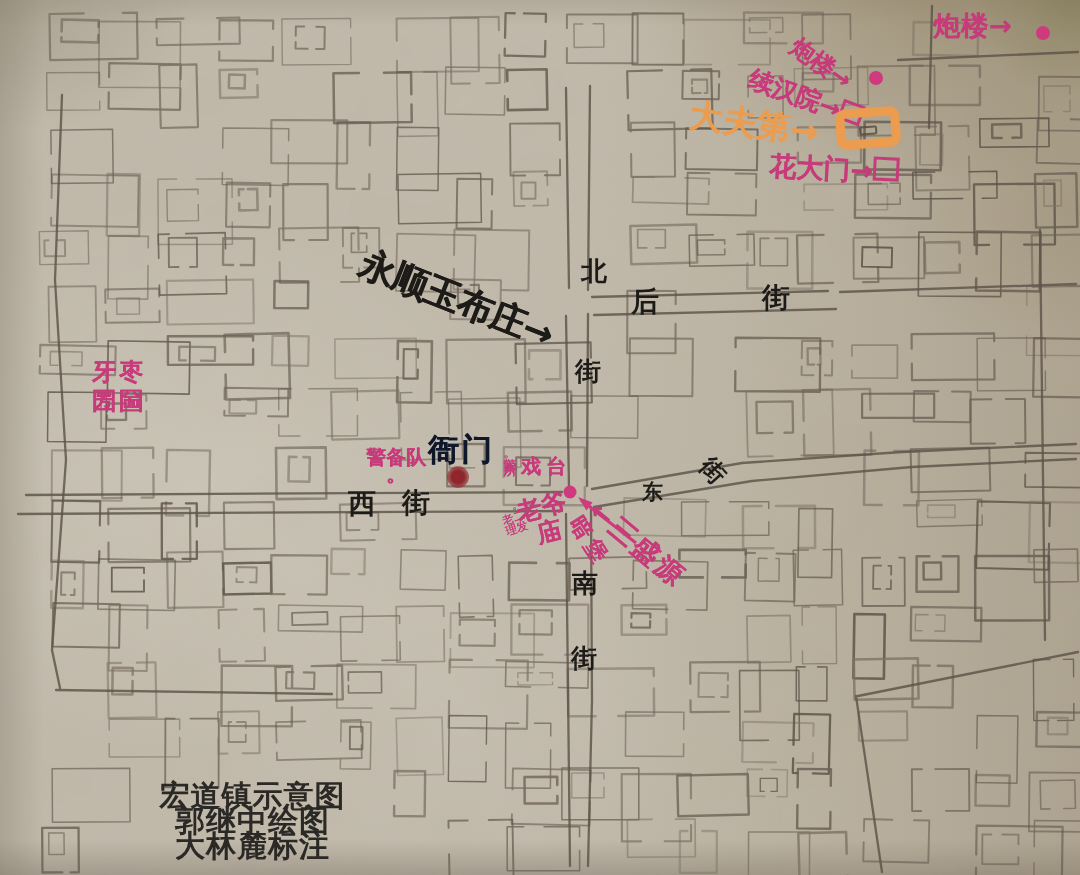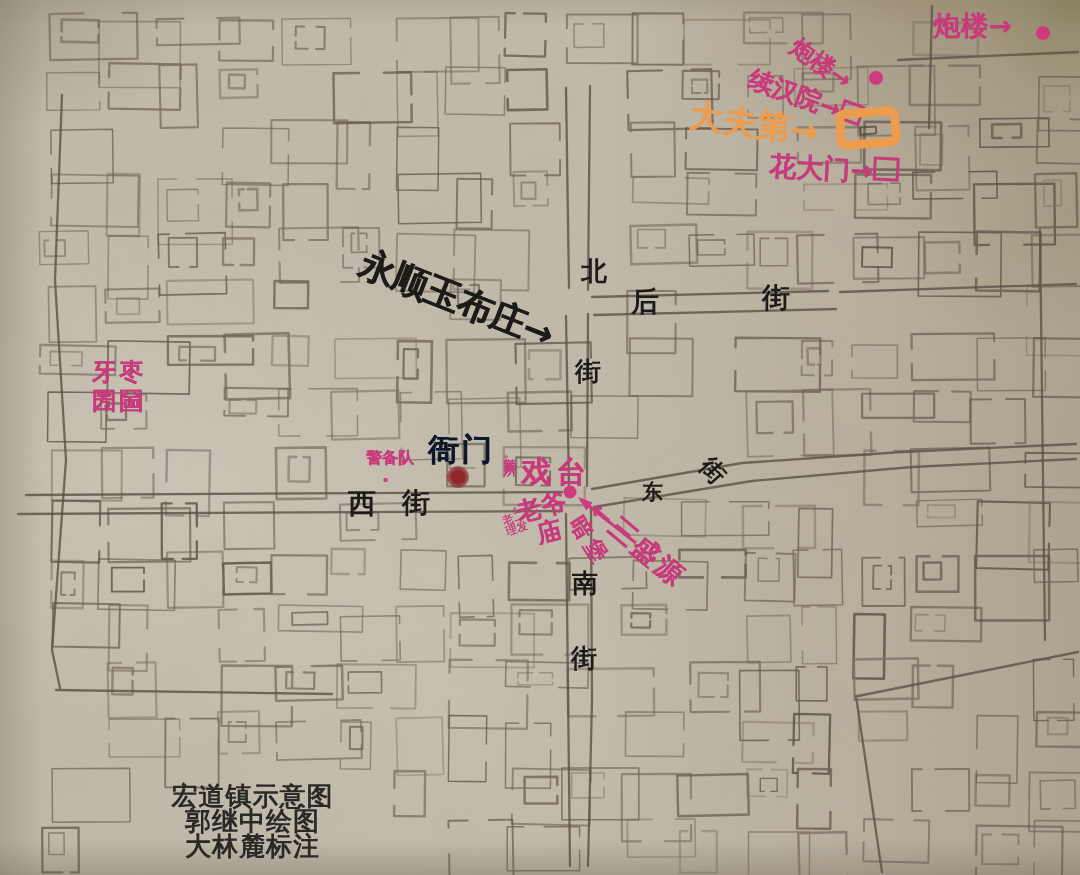--- a/index.html
+++ b/index.html
@@ -27,21 +27,21 @@
            vertical-align:baseline;}
   #dafudi-box{position:absolute;left:836px;top:108px;width:64px;height:40px;
       border:9px solid #ec9c4e;border-radius:10px;box-sizing:border-box;
       transform:rotate(-4deg);box-shadow:0 0 2px rgba(236,156,78,.6);}
   #dafudi-box i{position:absolute;left:14px;top:9px;width:14px;height:5px;
       border:2px solid #55493b;border-radius:2px;opacity:.8;display:block;}
   #yamen-dot{position:absolute;left:447px;top:466px;width:22px;height:22px;border-radius:50%;
       background:radial-gradient(circle,#8e262b 0 40%,rgba(142,38,43,.55) 70%,rgba(142,38,43,0) 100%);}
   .vtext{writing-mode:vertical-rl;text-orientation:upright;letter-spacing:2px;}
   #caption{position:absolute;left:140px;top:784px;width:225px;text-align:center;
-      font-size:26px;line-height:24.8px;color:#2b2925;font-weight:600;letter-spacing:1px;}
+      font-size:30px;line-height:24.8px;color:#2b2925;font-weight:600;letter-spacing:1px;}
 </style>
 </head>
 <body>
 
 <div id="stage">
   <div id="paper"></div>
   <svg id="maze" width="1080" height="875" viewBox="0 0 1080 875">
       <defs>
         <filter id="grain" x="0" y="0" width="100%" height="100%">
           <feTurbulence type="fractalNoise" baseFrequency="0.9" numOctaves="2" seed="7"></feTurbulence>
@@ -377,31 +377,31 @@
       <i></i>
     </div>
 
   <div class="lb pink" style="left:770px;top:151px;font-size:27px;transform:rotate(3deg);"><span>花大门→</span><span class="gatebox" style="width:20px;height:18px;border-width:3.5px;"></span></div>
 
   <div class="lb pink" style="left:92px;top:358px;font-size:24px;line-height:29px;letter-spacing:3px;">
     <div>牙枣</div>
     <div>圐圙</div>
   </div>
 
-  <div class="lb pink" style="left:366px;top:449px;font-size:16px;text-align:center;line-height:17px;">
+  <div class="lb pink" style="left:366px;top:449px;font-size:20px;text-align:center;line-height:17px;">
     <div>警备队</div>
     <div>。</div>
   </div>
 
   <div class="lb darkred" style="left:428px;top:433px;font-size:31px;letter-spacing:2px;">衙门</div>
   <div id="yamen-dot"></div>
 
   <div class="lb pink vtext" style="left:503px;top:448px;font-size:13.5px;font-weight:500;">警察所。</div>
 
-  <div class="lb pink" style="left:521px;top:456px;font-size:30px;letter-spacing:5px;">戏台</div>
+  <div class="lb pink" style="left:521px;top:456px;font-size:20px;letter-spacing:5px;">戏台</div>
 
   <div class="lb pink" style="left:514px;top:501px;font-size:25px;transform:rotate(-14deg);line-height:26px;">
     <div>老爷</div>
     <div style="padding-left:14px;">庙</div>
   </div>
 
   <div class="lb pink" style="left:497px;top:505px;font-size:11.5px;font-weight:500;line-height:11.5px;transform:rotate(-18deg);">
     <div style="padding-left:13px;">。</div>
     <div>老二</div>
     <div>理发</div>

